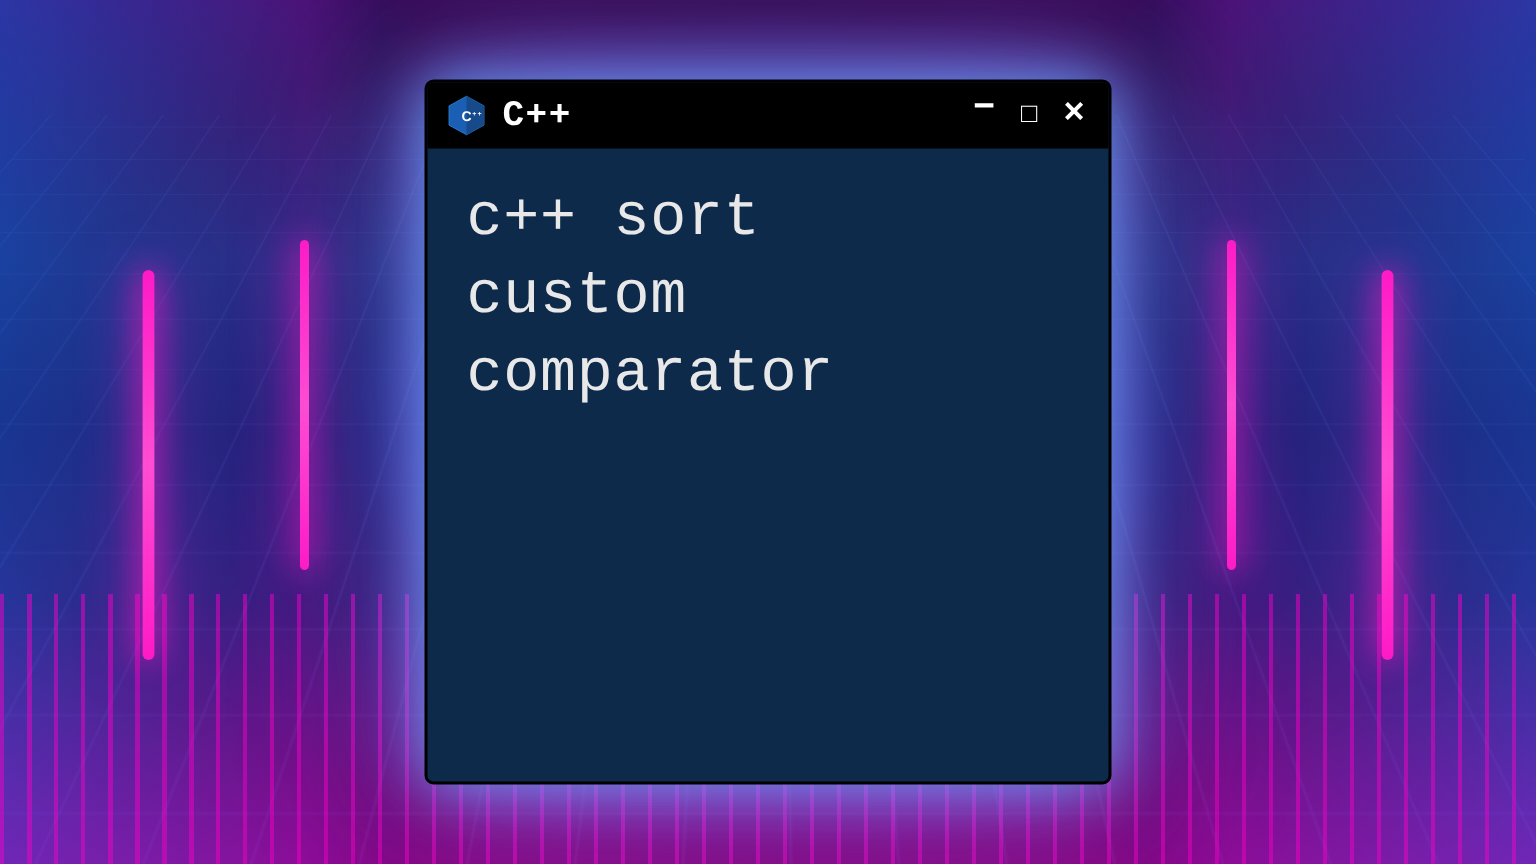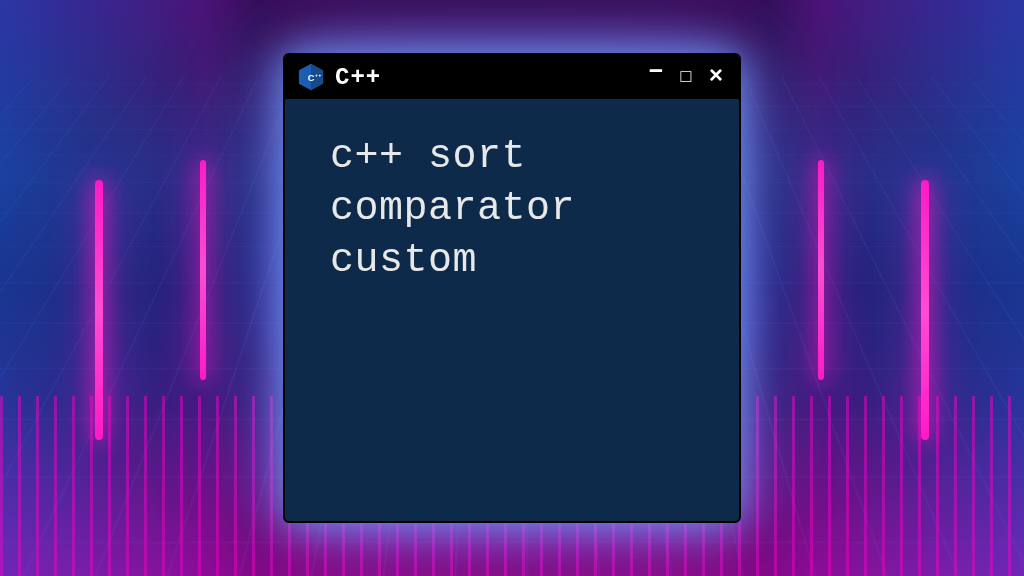--- a/index.html
+++ b/index.html
@@ -154,28 +154,27 @@
       width: 22px;
       text-align: center;
     }
 
     .ctrl.minimize { font-size: 28px; position: relative; top: -6px; }
     .ctrl.maximize { font-size: 18px; }
     .ctrl.close { font-size: 24px; }
 
     .window-body {
       flex: 1;
-      padding: 32px 26px;
+      padding: 22px 26px;
       color: #e8e8e8;
       font-family: "Courier New", monospace;
       font-size: 40px;
       font-weight: normal;
       line-height: 1.3;
       letter-spacing: 0.5px;
-      margin-left: 19px;
     }
 
     .window-body .line {
       display: block;
     }
   </style>
 </head>
 <body>
 
 <div class="bg-lines"></div>
@@ -203,16 +202,16 @@
     </div>
     <div class="title-text">C++</div>
     <div class="window-controls">
       <span class="ctrl minimize">–</span>
       <span class="ctrl maximize">□</span>
       <span class="ctrl close">×</span>
     </div>
   </div>
   <div class="window-body">
     <span class="line">c++ sort</span>
+    <span class="line">custom</span>
     <span class="line">comparator</span>
-    <span class="line">custom</span>
   </div>
 </div>
 
 </body></html>

